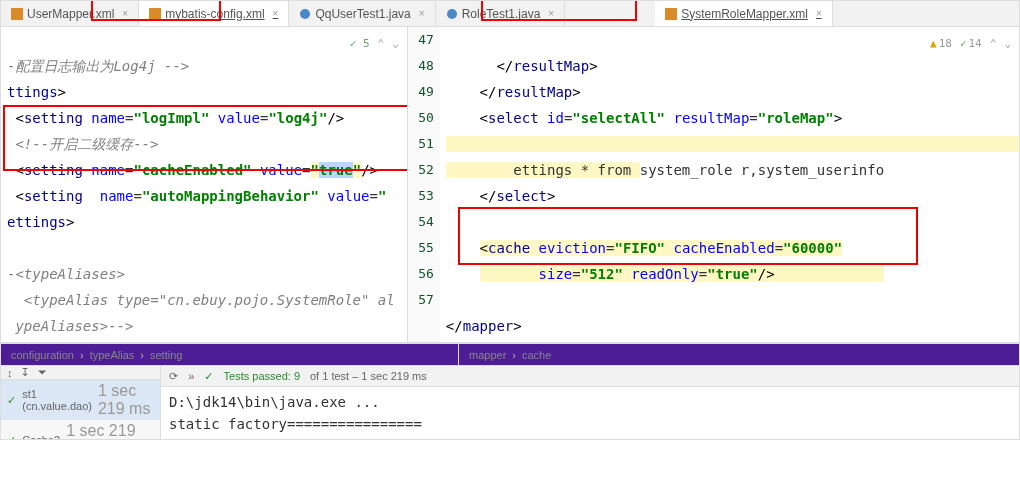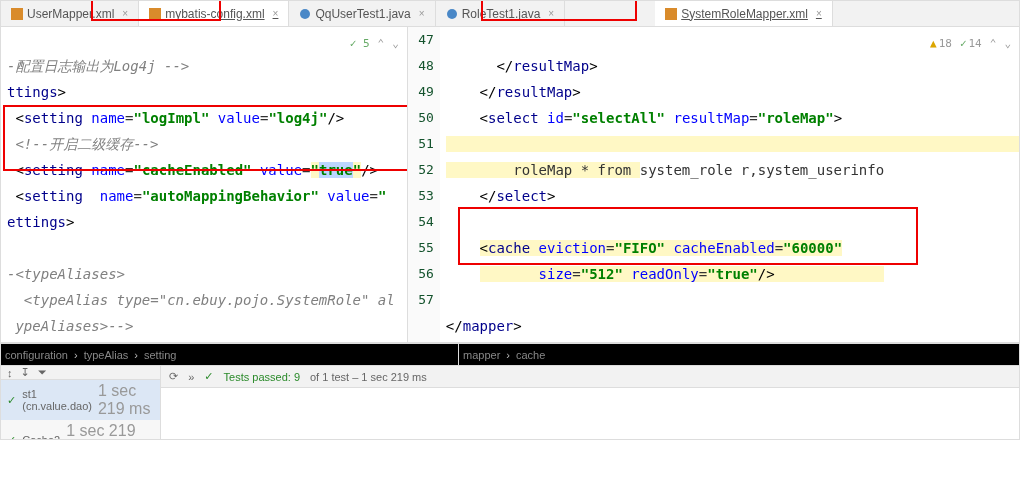--- a/index.html
+++ b/index.html
@@ -31,21 +31,21 @@
 .hi-y { background:#fff8c5; }
 .hi-sel { background:#bcd6ff; }
 
 .hints { position:absolute; top:4px; right:8px; font-size:11px; color:#999; display:flex; gap:8px; align-items:center; }
 .hint-up { color:#6a6; }
 .hint-warn::before { content:"▲"; color:#dca600; margin-right:2px; }
 .hint-chk::before { content:"✓"; color:#6a6; margin-right:2px; }
 
 .annotation { position:absolute; color:#d00; font-size:13px; }
 
-.breadcrumbs { height:22px; border-top:1px solid #ddd; background:#000000; font-size:11px; color:#888; display:flex; align-items:center; padding:0 4px; }
+.breadcrumbs { height:22px; border-top:1px solid #ddd; background:#4c1d95; font-size:11px; color:#888; display:flex; align-items:center; padding:0 10px; }
 .crumb { }
 .crumb-sep { margin:0 6px; color:#bbb; }
 
 .breadcrumb-row { display:flex; border-top:1px solid #ddd; }
 .bc-left { width:458px; border-right:1px solid #ddd; }
 .bc-right { flex:1; }
 
 .bottom { height:74px; display:flex; border-top:1px solid #ddd; background:#fff; }
 .bot-left { width:160px; background:#f7f7f7; border-right:1px solid #ddd; font-size:11px; color:#666; display:flex; flex-direction:column; }
 .run-row { display:flex; align-items:center; padding:2px 6px; gap:6px; }
@@ -149,21 +149,21 @@
 53
 54
 55
 56
 57</div>
         <div class="code">
       <span class="c-punct">&lt;/</span><span class="c-tag">resultMap</span><span class="c-punct">&gt;</span>
     <span class="c-punct">&lt;/</span><span class="c-tag">resultMap</span><span class="c-punct">&gt;</span>
     <span class="c-punct">&lt;</span><span class="c-tag">select</span> <span class="c-attr">id</span>=<span class="c-val">"selectAll"</span> <span class="c-attr">resultMap</span>=<span class="c-val">"roleMap"</span><span class="c-punct">&gt;</span>
 <span class="hi-y">                                                                    </span>
-<span class="hi-y">        roleMap * from </span>system_role r,system_userinfo
+<span class="hi-y">        ettings * from </span>system_role r,system_userinfo
     <span class="c-punct">&lt;/</span><span class="c-tag">select</span><span class="c-punct">&gt;</span>
 
     <span class="hi-y"><span class="c-punct">&lt;</span><span class="c-tag">cache</span> <span class="c-attr">eviction</span>=<span class="c-val">"FIFO"</span> <span class="c-attr">cacheEnabled</span>=<span class="c-val">"60000"</span></span>
     <span class="hi-y">       <span class="c-attr">size</span>=<span class="c-val">"512"</span> <span class="c-attr">readOnly</span>=<span class="c-val">"true"</span><span class="c-punct">/&gt;</span>             </span>
 
 <span class="c-punct">&lt;/</span><span class="c-tag">mapper</span><span class="c-punct">&gt;</span>
           <div class="red-box" style="left:18px; top:180px; width:460px; height:58px;"></div>
         </div>
       </div>
     </div>
@@ -203,16 +203,18 @@
       </div>
     </div>
     <div class="bot-right">
       <div class="toolbar">
         <span>⟳</span>
         <span>»</span>
         <span class="green">✓</span>
         <span class="green">Tests passed: 9</span>
           <span> of 1 test – 1 sec 219 ms</span>
       </div>
+      <div class="console"><span>D:\jdk14\bin\java.exe ...</span>
+<span>static factory================</span></div>
     </div>
   </div>
 
 </div>
 
 </body></html>

